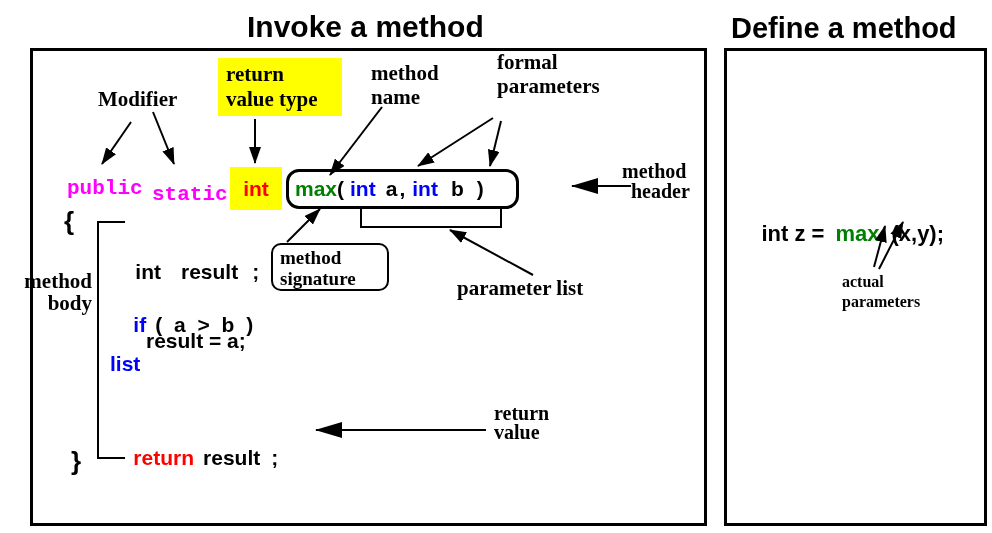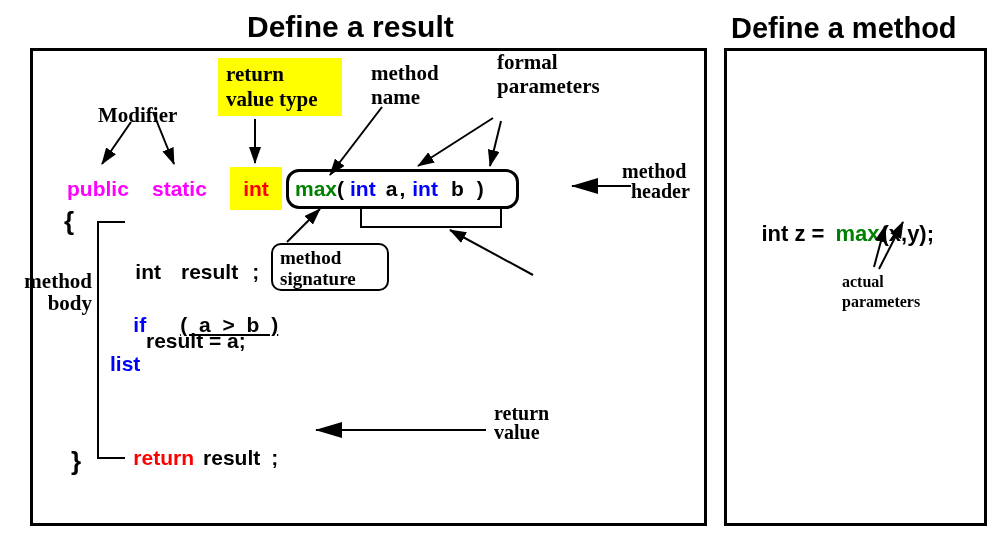--- a/index.html
+++ b/index.html
@@ -6,21 +6,21 @@
   #canvas{position:relative;width:992px;height:533px;background:#fff;overflow:hidden;
           font-family:"Liberation Sans",sans-serif;}
   .title{position:absolute;font-family:"Liberation Sans",sans-serif;font-weight:bold;
          font-size:30px;color:#000;white-space:nowrap;}
   .panel{position:absolute;border:3px solid #000;background:#fff;box-sizing:border-box;}
   .lbl{position:absolute;font-family:"Liberation Serif",serif;font-weight:bold;
        font-size:21px;line-height:24px;color:#000;white-space:nowrap;}
   .code{position:absolute;font-family:"Liberation Sans",sans-serif;font-weight:bold;
         font-size:21px;color:#000;white-space:pre;}
   .brace{font-size:26px;}
-  .c-magenta{color:var(--magenta);}
+  .c-magenta{color:var(--magenta);font-family:Liberation Mono, monospace;}
   .c-red{color:var(--red);}
   .c-blue{color:var(--blue);}
   .c-green{color:var(--green);}
   .hl-box{position:absolute;background:var(--yellow);}
   #rvt-box{left:218px;top:58px;width:124px;height:58px;padding:4px 0 0 8px;
            box-sizing:border-box;font-family:"Liberation Serif",serif;font-weight:bold;
            font-size:21px;line-height:25px;color:#000;}
   #int-box{left:230px;top:167px;width:52px;height:43px;display:flex;align-items:center;
            justify-content:center;font-family:"Liberation Sans",sans-serif;
            font-weight:bold;font-size:21px;}
@@ -40,27 +40,27 @@
                 border-left:2px solid #000;border-top:2px solid #000;
                 border-bottom:2px solid #000;}
   svg.overlay{position:absolute;left:0;top:0;pointer-events:none;}
   svg .aline{stroke:#000;stroke-width:2;fill:none;}
 </style>
 </head>
 <body>
 
 <div id="canvas">
 
-  <div class="title" style="left:247px;top:10px;">Define a result</div>
+  <div class="title" style="left:247px;top:10px;">Invoke a method</div>
   <div class="title" style="left:731px;top:12px;font-size:29px;">Define a method</div>
 
   <div class="panel" style="left:30px;top:48px;width:677px;height:478px;"></div>
   <div class="panel" style="left:724px;top:48px;width:263px;height:478px;"></div>
 
-  <div class="lbl" style="left:98px;top:87px;margin-top:16px;">Modifier</div>
+  <div class="lbl" style="left:98px;top:87px;">Modifier</div>
 
   <div class="hl-box" id="rvt-box">
     <div>return</div>
     <div>value type</div>
   </div>
 
   <div class="lbl" style="left:371px;top:61px;">
     <div>method</div>
     <div>name</div>
   </div>
@@ -78,28 +78,29 @@
   <div class="lbl" style="left:8px;top:270px;width:84px;text-align:right;line-height:22px;">
     <div>method</div>
     <div>body</div>
   </div>
 
   <div id="sig-box">
     <div>method</div>
     <div>signature</div>
   </div>
 
+  <div class="lbl" style="left:457px;top:276px;">parameter list</div>
 
   <div class="lbl" style="left:494px;top:404px;font-size:20px;line-height:19px;">
     <div>return</div>
     <div>value</div>
   </div>
 
   <span class="code c-magenta" style="left:67px;top:177px;">public</span>
-  <span class="code c-magenta" style="left:152px;top:177px;">static</span>
+  <span class="code c-magenta" style="left:152px;top:183px;">static</span>
 
   <div class="hl-box" id="int-box">
     <span class="c-red">int</span>
   </div>
 
   <div id="header-box">
     <span class="c-green">max</span>
     <span>(</span>
     <span class="c-blue" style="margin-left:6px;">int</span>
     <span style="margin-left:10px;">a</span>
@@ -112,36 +113,36 @@
   <div id="param-bracket"></div>
 
   <span class="code brace" style="left:64px;top:206px;">{</span>
   <div id="body-bracket"></div>
 
   <div class="code" style="left:112px;top:236px;">
     <span>int</span><span style="margin-left:20px;">result</span><span style="margin-left:14px;">;</span>
   </div>
 
   <div class="code" style="left:110px;top:289px;">
-    <span class="c-blue">if</span><span style="margin-left:34px;word-spacing:6px;text-decoration:underline;">( a &gt; b )</span>
+    <span class="c-blue">if</span><span style="margin-left:9px;word-spacing:6px;">( a &gt; b )</span>
   </div>
 
   <div class="code" style="left:146px;top:329px;">result = a;</div>
 
   <div class="code c-blue" style="left:110px;top:352px;">list</div>
 
 
   <div class="code" style="left:110px;top:422px;">
     <span class="c-red">return</span><span style="margin-left:9px;">result</span><span style="margin-left:11px;">;</span>
   </div>
 
   <span class="code brace" style="left:71px;top:446px;">}</span>
 
   <div class="code" style="left:737px;top:195px;font-size:22px;">
-    <span>int z =</span><span class="c-green" style="margin-left:11px;">max</span><span style="margin-left:2px;">(x,y);</span>
+    <span>int z =</span><span class="c-green" style="margin-left:11px;">max</span><span style="margin-left:12px;">(x,y);</span>
   </div>
 
   <div class="lbl" style="left:842px;top:272px;font-size:16px;line-height:20px;">
     <div>actual</div>
     <div>parameters</div>
   </div>
 
   <svg class="overlay" width="992" height="533" viewBox="0 0 992 533">
     <defs>
       <marker id="ah" markerUnits="userSpaceOnUse" markerWidth="17" markerHeight="12" refX="16" refY="6" orient="auto">

